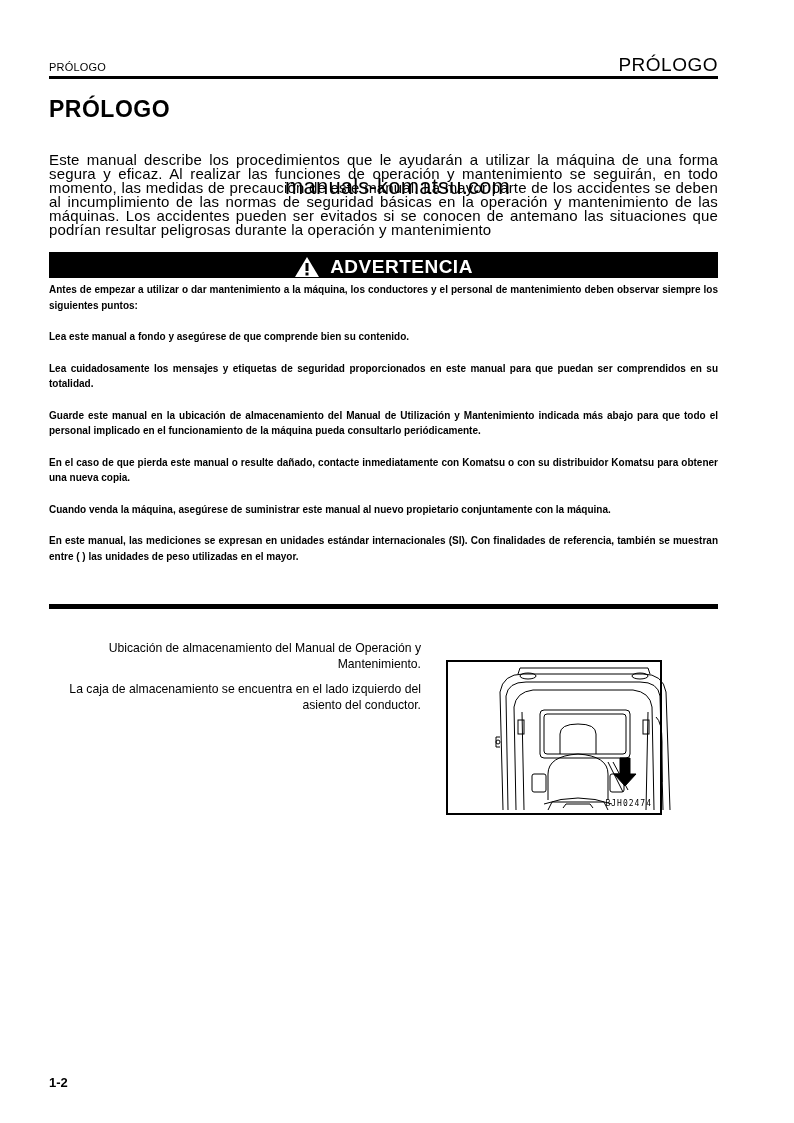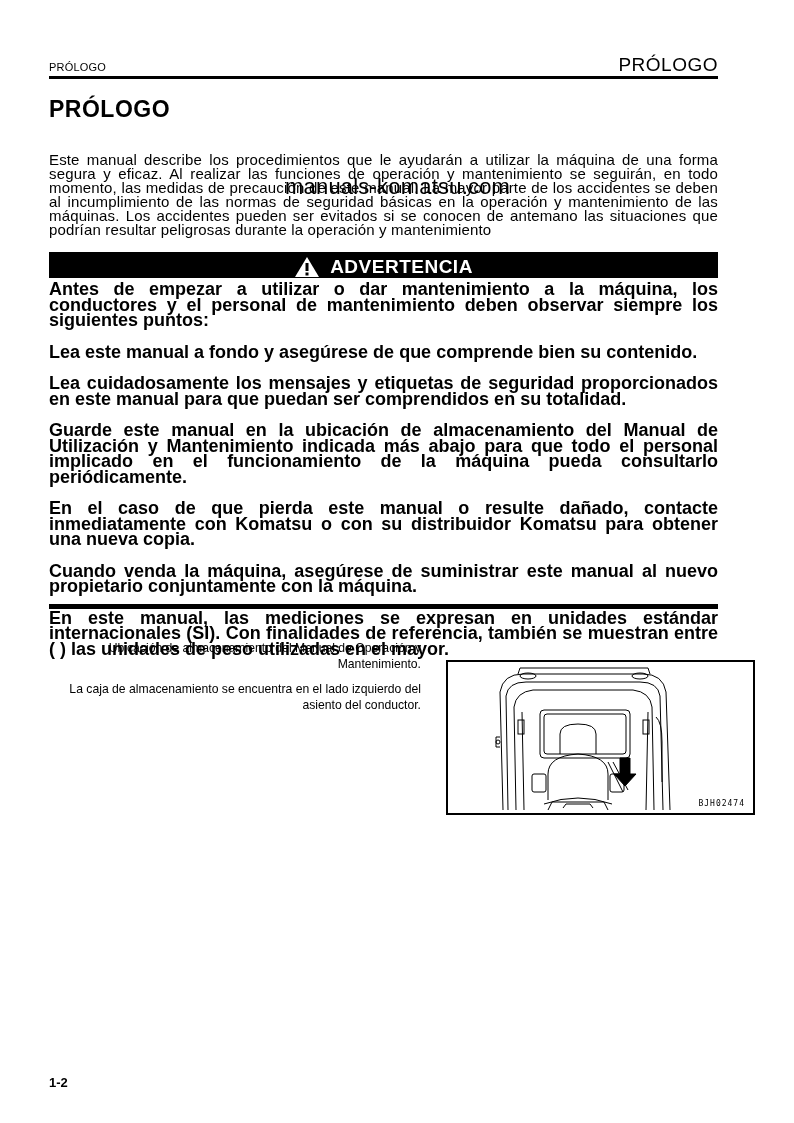--- a/index.html
+++ b/index.html
@@ -7,27 +7,27 @@
     .abs { position: absolute; }
     .hdr-left { left: 49px; top: 61px; font-size: 11px; letter-spacing: 0.2px; }
     .hdr-right { right: 76px; top: 54px; font-size: 19px; letter-spacing: 0.5px; }
     .hdr-rule { left: 49px; top: 76px; width: 669px; height: 3px; background: #000; }
     .title { left: 49px; top: 96px; font-size: 23px; font-weight: bold; letter-spacing: 0.5px; }
     .watermark { left: 285px; top: 134px; font-size: 22px; color: #000; letter-spacing: 0.2px; margin-top: 40px; }
     .intro { left: 49px; top: 153px; width: 669px; font-size: 15px; line-height: 14px; text-align: justify; letter-spacing: 0.15px; }
     .warn-bar { left: 49px; top: 252px; width: 669px; height: 26px; background: #000; display: flex; align-items: flex-end; justify-content: center; }
     .warn-title { color: #fff; font-weight: bold; font-size: 19px; letter-spacing: 0.5px; margin-left: 10px; }
     .warn-icon { width: 26px; height: 22px; display: inline-block; }
-    .warn-body { left: 49px; top: 282px; width: 669px; font-size: 18px; line-height: 15.5px; font-weight: bold; text-align: justify; }
+    .warn-body { left: 49px; top: 282px; width: 669px; font-size: 10px; line-height: 15.5px; font-weight: bold; text-align: justify; }
     .warn-body p { margin: 0 0 16px 0; }
     .warn-body p:first-child { margin-bottom: 16px; }
     .warn-rule { left: 49px; top: 604px; width: 669px; height: 5px; background: #000; }
     .storage { left: 49px; top: 640px; width: 372px; font-size: 12.2px; line-height: 16px; text-align: right; }
     .storage p { margin: 0 0 9px 0; }
-    .figure { left: 446px; top: 660px; width: 309px; height: 155px; border: 2px solid #000; box-sizing: border-box; }
+    .figure { left: 446px; top: 660px; width: 216px; height: 155px; border: 2px solid #000; box-sizing: border-box; }
     .fig-label { position: absolute; right: 8px; bottom: 5px; font-family: "DejaVu Sans Mono", monospace; font-size: 8px; letter-spacing: 1px; }
     .page-num { left: 49px; top: 1075px; font-size: 13px; font-weight: bold; text-align: center; }
   </style>
 </head>
 <body>
 
 <div class="abs hdr-left">PRÓLOGO</div>
 <div class="abs hdr-right">PRÓLOGO</div>
 <div class="abs hdr-rule"></div>
 

